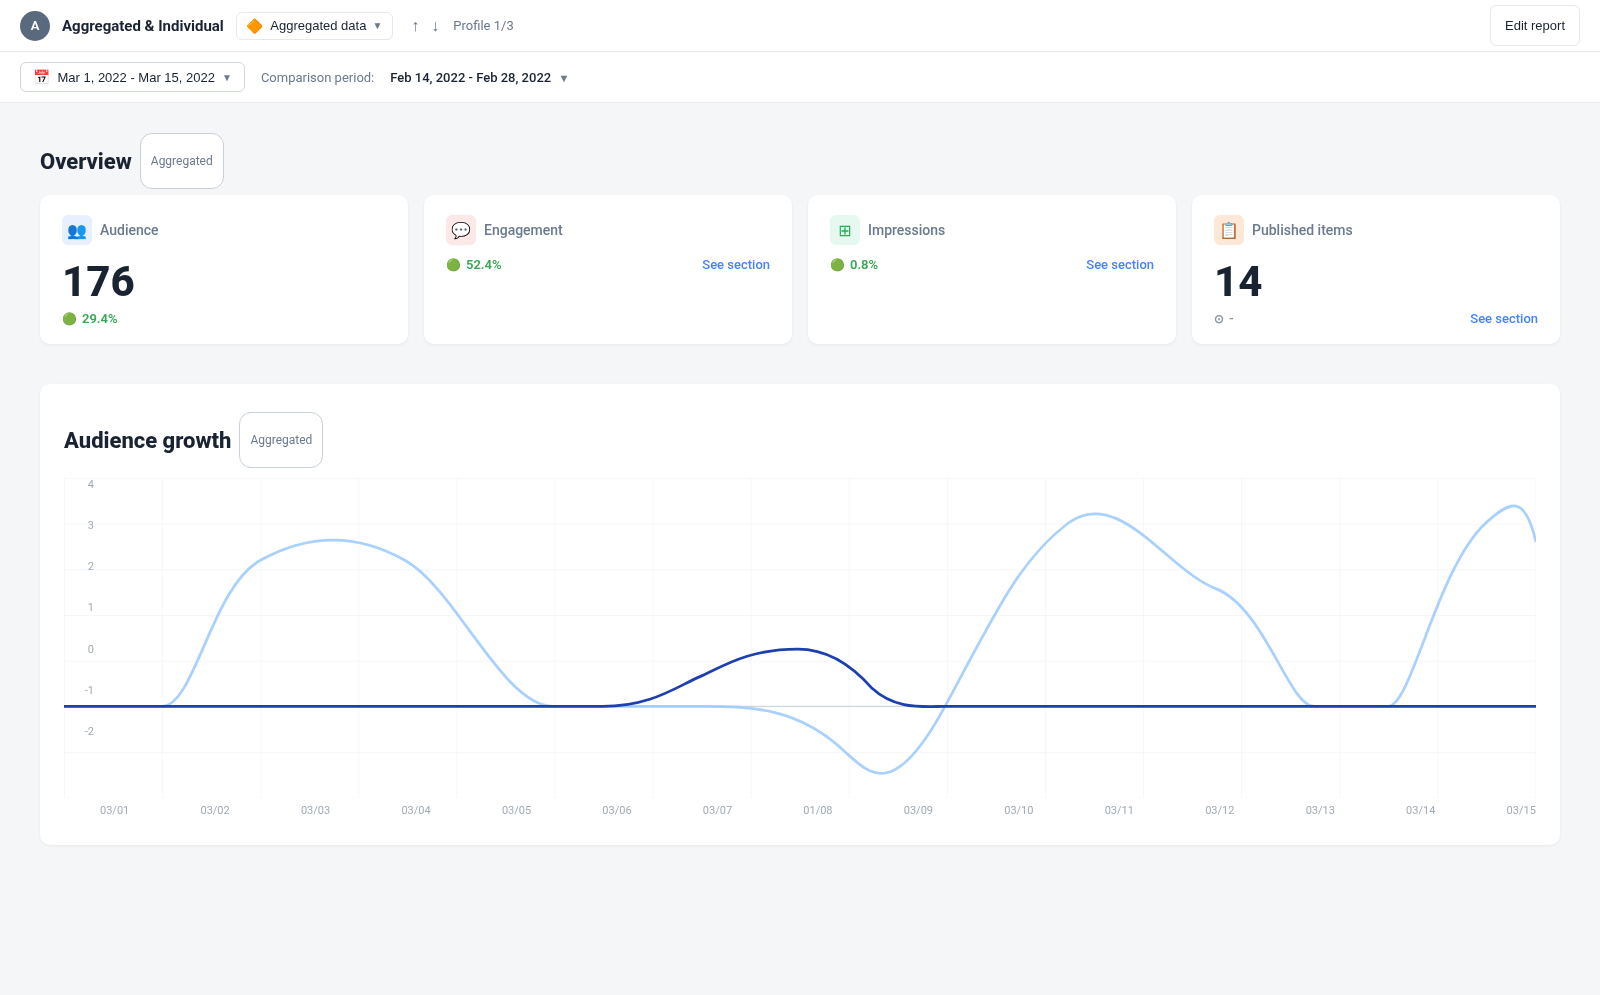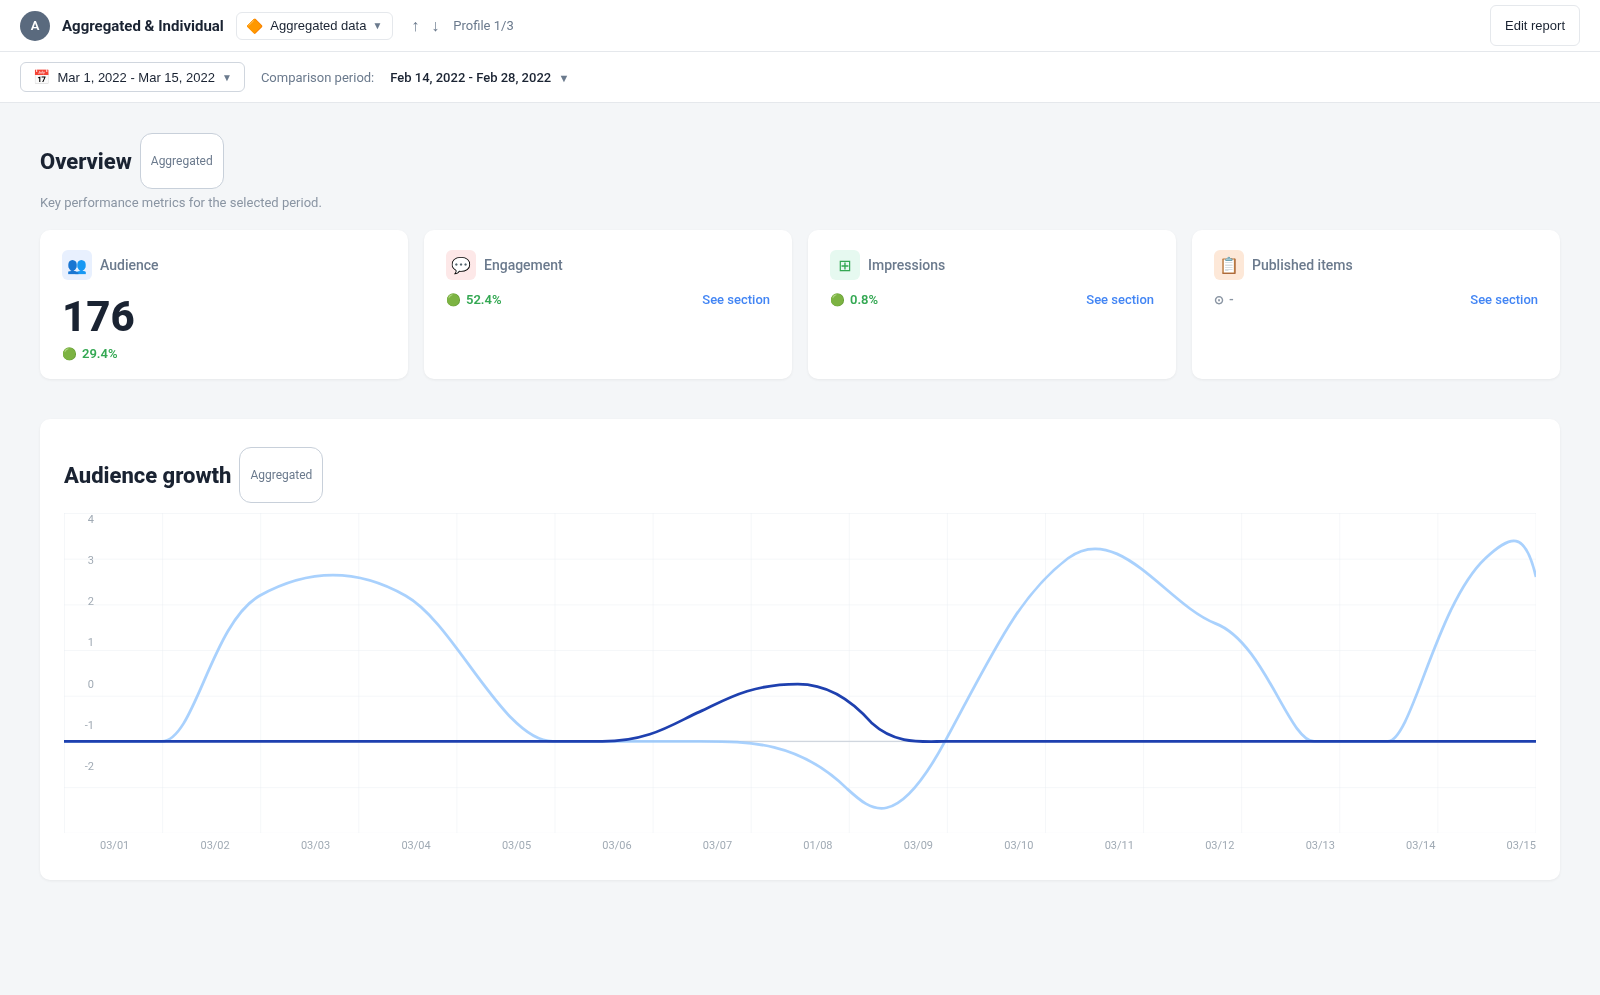--- a/index.html
+++ b/index.html
@@ -132,21 +132,20 @@
   </span>
 </div>
 
 <div class="main-content">
 
   <div>
     <div class="section-header">
       <h2 class="section-title">Overview</h2>
       <span class="badge">Aggregated</span>
     </div>
-    <p class="section-subtitle">Key performance metrics for the selected period.</p>
 
     <div class="metrics-grid">
 
       <div class="metric-card">
         <div class="metric-header">
           <div class="metric-icon metric-icon-audience">👥</div>
           <span class="metric-name">Audience</span>
         </div>
         <div class="metric-value">176</div>
         <div class="metric-footer">
@@ -183,20 +182,21 @@
           </span>
           <span class="see-section-link">See section</span>
         </div>
       </div>
 
       <div class="metric-card">
         <div class="metric-header">
           <div class="metric-icon metric-icon-published">📋</div>
           <span class="metric-name">Published items</span>
         </div>
+        <div class="metric-value">14</div>
         <div class="metric-footer">
           <span class="metric-change change-neutral">
             <span class="change-icon">⊙</span>
             <span>-</span>
           </span>
           <span class="see-section-link">See section</span>
         </div>
       </div>
 
     </div>

